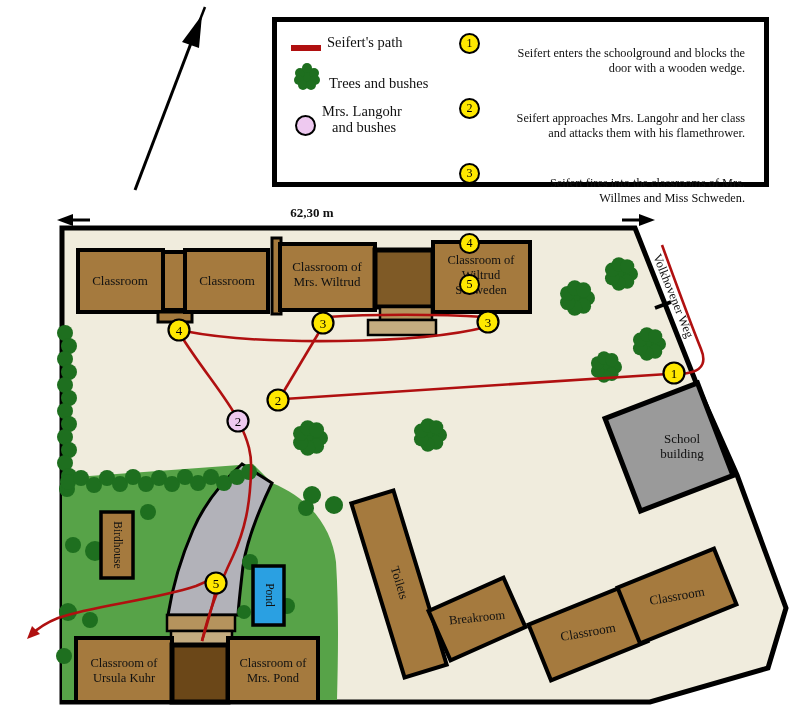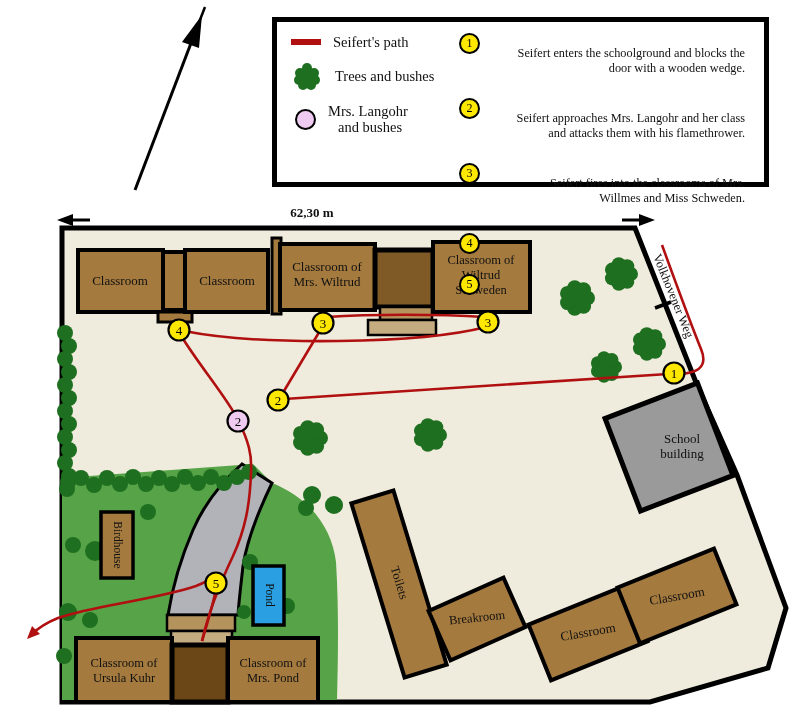--- a/index.html
+++ b/index.html
@@ -5,21 +5,21 @@
   html,body{margin:0;padding:0;background:#fff;}
   #stage{position:relative;width:800px;height:722px;background:#ffffff;overflow:hidden;
          font-family:"Liberation Serif",serif;}
   #mapsvg{position:absolute;left:0;top:0;}
   .ml{position:absolute;transform:translate(-50%,-50%);font-family:"Liberation Serif",serif;
       font-size:13px;color:#111;text-align:center;line-height:1.18;white-space:nowrap;}
   
   #legend{position:absolute;left:272px;top:17px;width:497px;height:170px;background:#fff;
           border:5px solid #000;box-sizing:border-box;}
   #legend-left{position:absolute;left:14px;top:12px;width:190px;display:flex;flex-direction:column;gap:11px;}
-  .lrow{display:flex;align-items:center;gap:12px;}
+  .lrow{display:flex;align-items:flex-end;gap:6px;}
   .lrow .ltxt{font-size:14.5px;color:#111;line-height:1.15;}
   .swatch-path{width:30px;height:6px;background:#b01010;flex:0 0 auto;}
   .swatch-pink{width:17px;height:17px;border:2px solid #000;border-radius:50%;background:#eec9f0;flex:0 0 auto;margin-left:4px;}
   #legend-right{position:absolute;left:182px;top:10px;width:300px;display:flex;flex-direction:column;gap:7px;}
   .erow{display:flex;align-items:flex-start;gap:14px;}
   .enum{flex:0 0 auto;width:17px;height:17px;border:2px solid #000;border-radius:50%;background:#ffe800;
         font-size:12px;display:flex;align-items:center;justify-content:center;margin-top:1px;}
   .etxt{font-size:12.3px;line-height:1.22;color:#111;margin:14px;text-align:right;}
 </style>
 </head>

